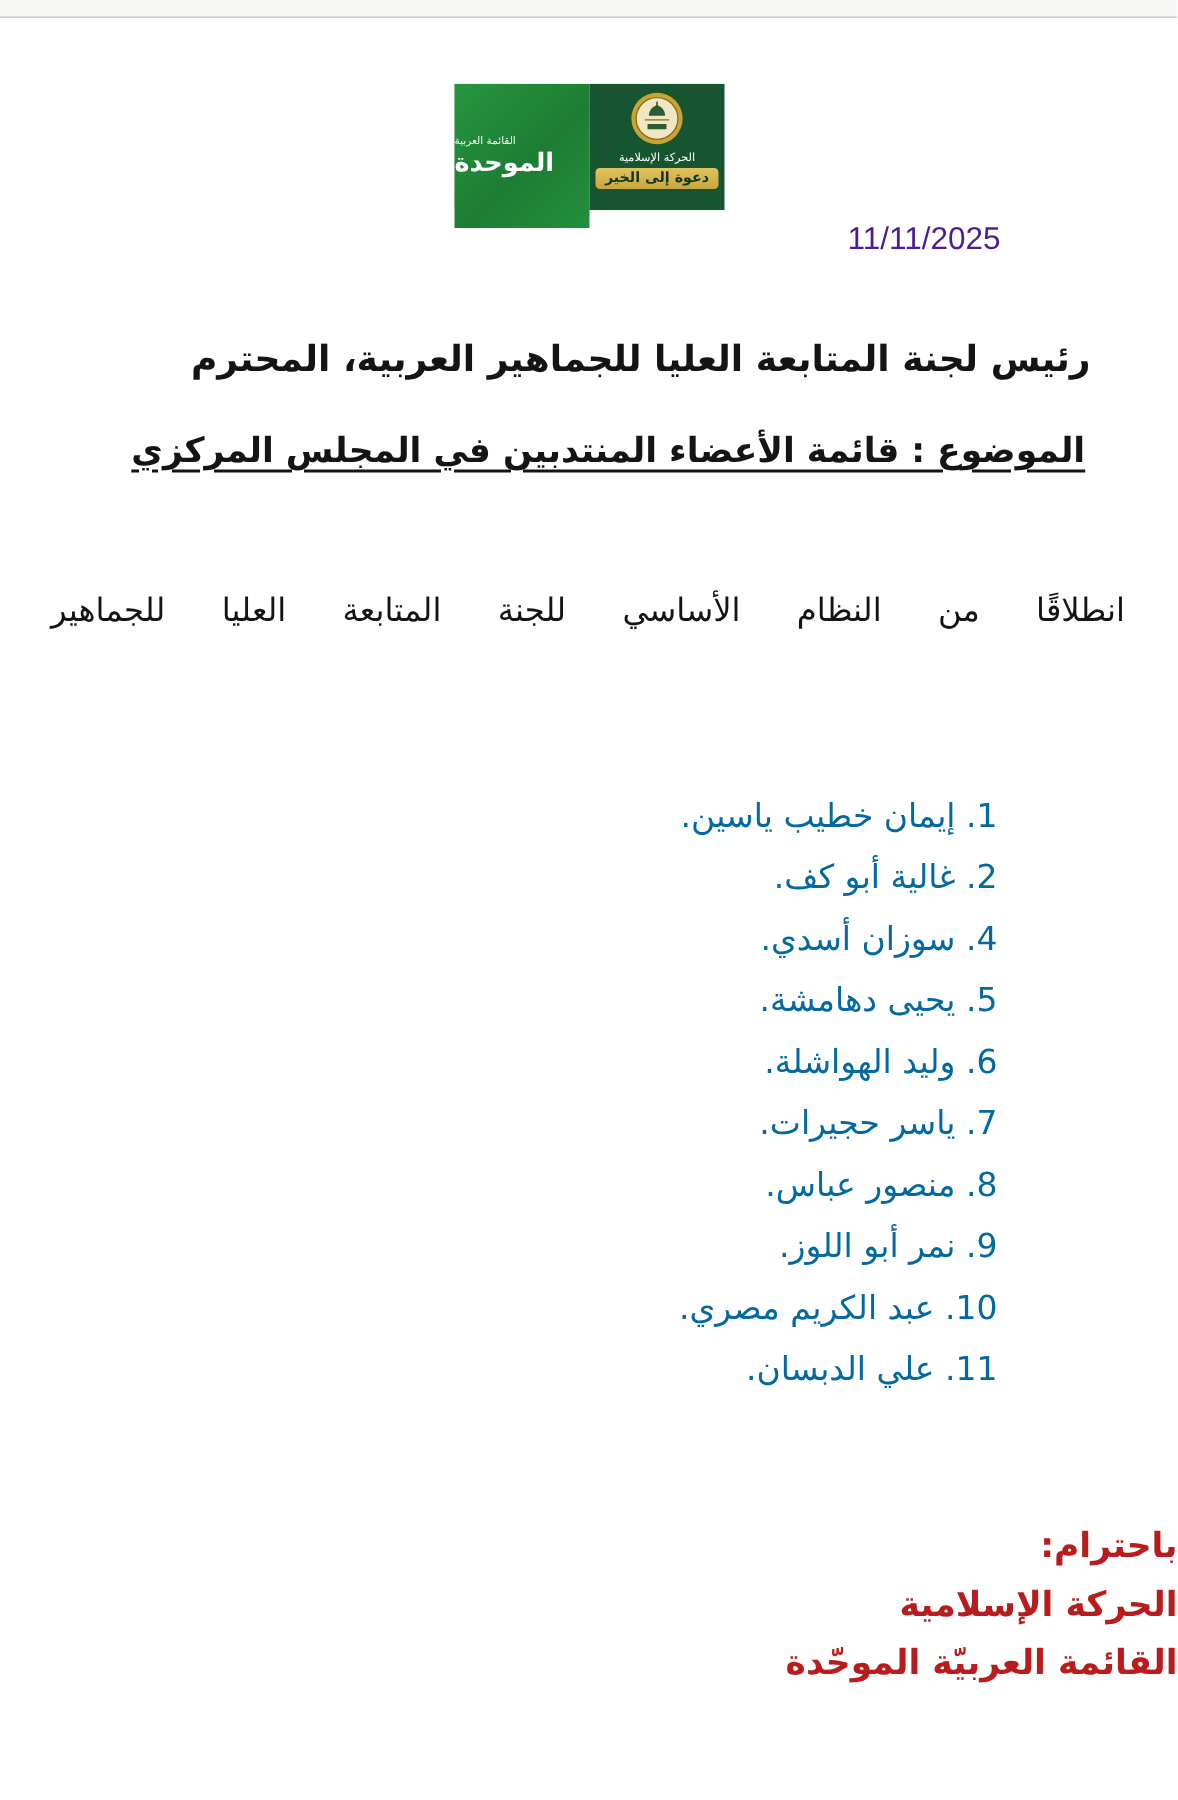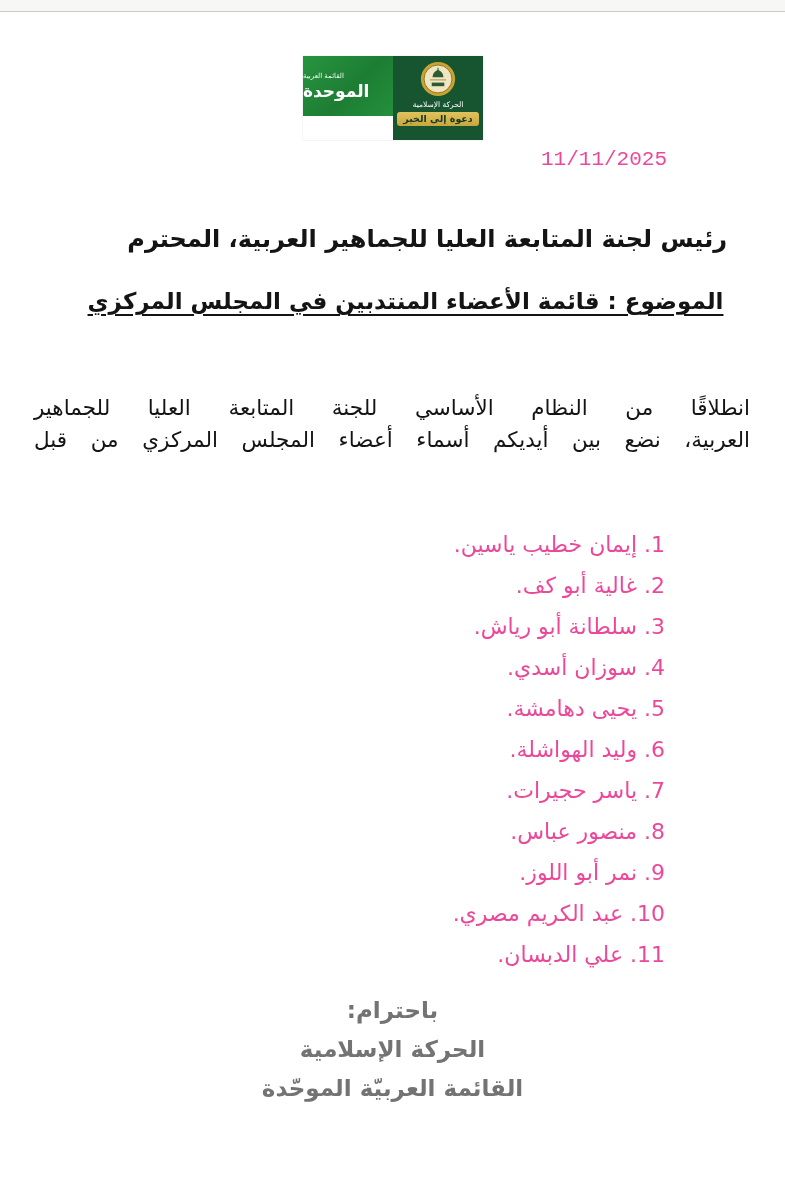--- a/index.html
+++ b/index.html
@@ -15,21 +15,21 @@
   .scan-band{
     position:absolute;top:0;left:0;width:785px;height:11px;
     background:#f7f7f5;border-bottom:1.5px solid #c9c9c9;
   }
   
   .logo{
     position:absolute;top:56px;left:303px;width:180px;height:84px;
     display:flex;flex-direction:row;box-shadow:0 0 0 0.5px rgba(0,0,0,0.08);
   }
   .logo-left{
-    width:90px;height:60px;
+    width:90px;height:96px;
     background:linear-gradient(135deg,#27953f 0%,#1d7d33 55%,#23903c 100%);
     display:flex;flex-direction:column;justify-content:center;align-items:flex-end;
     padding:0 7px 0 0;box-sizing:border-box;direction:rtl;color:#ffffff;
   }
   .logo-left .small{font-size:7px;line-height:9px;letter-spacing:0;opacity:.95;}
   .logo-left .big{font-size:17px;line-height:20px;font-weight:bold;}
   .logo-right{
     width:90px;height:84px;background:#175430;
     display:flex;flex-direction:column;align-items:center;justify-content:flex-start;
     padding-top:5px;box-sizing:border-box;color:#ffffff;
@@ -37,21 +37,21 @@
   .emblem{width:36px;height:36px;display:block;}
   .logo-right .org{font-size:7.5px;line-height:11px;margin-top:2px;white-space:nowrap;}
   .slogan-box{
     margin-top:2px;background:linear-gradient(180deg,#e0c35e,#c9a63c);
     border-radius:3px;padding:1px 6px 2px 6px;
     font-size:9.5px;font-weight:bold;color:#14381f;white-space:nowrap;
   }
   
   .date{
     position:absolute;top:148px;right:118px;
-    font-family:Liberation Mono, monospace;font-size:21px;color:#ec4899;
+    font-family:Liberation Sans, sans-serif;font-size:21px;color:#4c1d95;
     direction:ltr;
   }
   .addr{
     position:absolute;right:58px;left:40px;
     direction:rtl;text-align:right;
     font-size:24px;font-weight:bold;line-height:30px;white-space:nowrap;
   }
   .addr1{top:184px;}
   .addr2{top:224px;}
   .subject{
@@ -67,27 +67,27 @@
     position:absolute;top:392px;left:34px;right:35px;
     direction:rtl;font-size:21.5px;line-height:32px;color:#141414;
   }
   .para .pline{
     text-align:justify;text-align-last:justify;white-space:nowrap;
   }
   .para .pline.last{text-align:right;text-align-last:right;}
   .list{
     position:absolute;top:524px;right:120px;left:40px;
     direction:rtl;text-align:right;
-    font-size:22px;line-height:41px;color:#ec4899;
+    font-size:22px;line-height:41px;color:#0369a1;
   }
   .list .item{white-space:nowrap;}
   .sig{
-    position:absolute;top:991px;left:0;width:785px;
-    direction:rtl;text-align:center;
-    font-size:23px;font-weight:bold;line-height:39px;color:#737373;
+    position:absolute;top:1012px;left:0;width:785px;
+    direction:rtl;text-align:right;
+    font-size:23px;font-weight:bold;line-height:39px;color:#b91c1c;
   }
 </style>
 </head>
 <body>
 
 <div class="page">
 
   <div class="scan-band"></div>
 
   <div class="logo">
@@ -113,27 +113,25 @@
   <div class="date">11/11/2025</div>
 
   <div class="addr addr2">رئيس لجنة المتابعة العليا للجماهير العربية، المحترم</div>
 
   <div class="subject">
     <div><span class="u">الموضوع : قائمة الأعضاء المنتدبين في المجلس المركزي</span></div>
   </div>
 
   <div class="para">
     <div class="pline">انطلاقًا من النظام الأساسي للجنة المتابعة العليا للجماهير</div>
-    <div class="pline">العربية، نضع بين أيديكم أسماء أعضاء المجلس المركزي من قبل</div>
   </div>
 
   <div class="list">
     <div class="item">1. إيمان خطيب ياسين.</div>
     <div class="item">2. غالية أبو كف.</div>
-    <div class="item">3. سلطانة أبو رياش.</div>
     <div class="item">4. سوزان أسدي.</div>
     <div class="item">5. يحيى دهامشة.</div>
     <div class="item">6. وليد الهواشلة.</div>
     <div class="item">7. ياسر حجيرات.</div>
     <div class="item">8. منصور عباس.</div>
     <div class="item">9. نمر أبو اللوز.</div>
     <div class="item">10. عبد الكريم مصري.</div>
     <div class="item">11. علي الدبسان.</div>
   </div>
 

